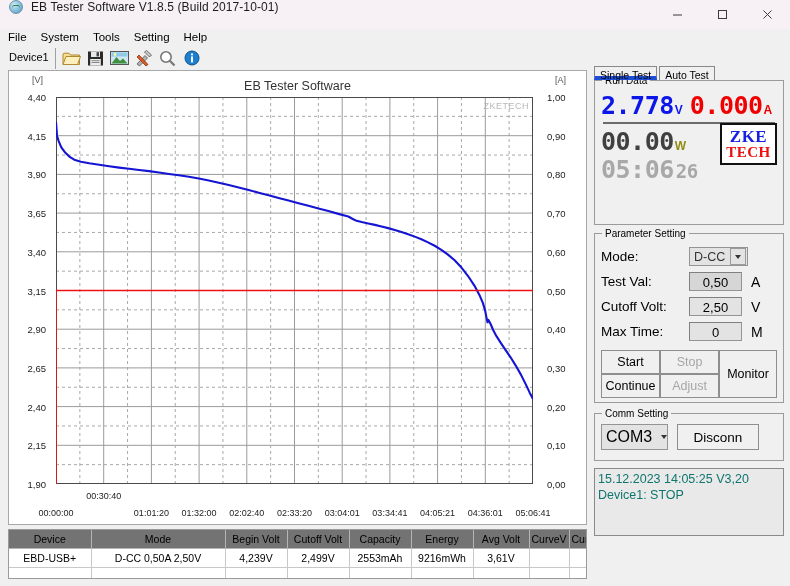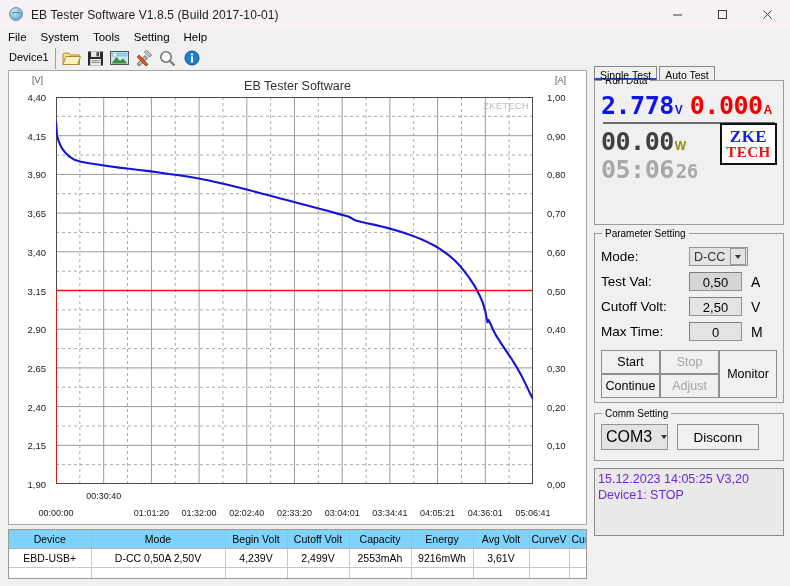--- a/index.html
+++ b/index.html
@@ -9,21 +9,21 @@
     font-family:"Liberation Sans","DejaVu Sans",sans-serif;
     background:#f0f0f0;
     -webkit-font-smoothing:antialiased;
   }
   #app{position:relative;width:790px;height:586px;background:#f0f0f0;box-sizing:border-box;}
 
   
   .titlebar{
     position:absolute;left:0;top:0;width:790px;height:29px;
     background:#f7f1f5;
-    display:flex;align-items:center;
+    display:flex;
     border-bottom:1px solid #e6dfe4;
   }
   .tb-icon{width:15px;height:15px;margin-left:9px;margin-right:7px;position:relative;}
   .tb-icon .globe{
     width:14px;height:14px;border-radius:50%;
     background:radial-gradient(circle at 35% 32%, #cfe9f5 0%, #8fc6e0 45%, #4f93b8 100%);
     border:1px solid #6d93a8;box-sizing:border-box;
   }
   .tb-icon .globe:after{
     content:"";position:absolute;left:3px;top:5px;width:8px;height:5px;
@@ -83,38 +83,38 @@
     position:absolute;right:4px;top:4px;font-size:9px;color:#b9b9b9;letter-spacing:0.5px;
   }
 
   
   .tablewrap{
     position:absolute;left:8px;top:529px;width:579px;height:50px;
     background:#fff;border:1px solid #9a9a9a;box-sizing:border-box;overflow:hidden;
   }
   table.datatable{border-collapse:collapse;width:100%;font-size:10.5px;table-layout:fixed;}
   table.datatable th{
-    background:#7dd3fc;border-right:1px solid #b5b5b5;border-bottom:1px solid #b5b5b5;
+    background:#737373;border-right:1px solid #b5b5b5;border-bottom:1px solid #b5b5b5;
     font-weight:normal;height:16px;color:#000;
   }
   table.datatable td{
     border-right:1px solid #c8c8c8;border-bottom:1px solid #c8c8c8;
     height:16px;text-align:center;color:#000;background:#fff;
   }
   td.swatch-blue{background:#0000ee;}
   td.swatch-red{background:#ee0000;}
 
   
   .rightpanel{position:absolute;left:594px;top:63px;width:190px;height:518px;}
   .tabs{display:flex;height:17px;align-items:flex-end;position:relative;z-index:3;}
   .tab{
     font-size:10.5px;padding:2px 5px 1px 5px;background:#f0f0f0;
     border:1px solid #888;border-bottom:none;color:#000;height:14px;box-sizing:border-box;line-height:12px;
   }
-  .tab.active{background:#f0f0f0;font-weight:normal;border-bottom:2px solid #1d4ed8;}
+  .tab.active{background:#f0f0f0;font-weight:normal;border-bottom:4px solid #1d4ed8;}
   .tab.inactive{margin-left:2px;}
 
   .group{
     position:relative;border:1px solid #9b9b9b;background:#f0f0f0;
     margin-top:6px;padding:8px 6px 6px 6px;box-sizing:border-box;
   }
   .group-title{
     position:absolute;top:-6px;left:7px;background:#f0f0f0;padding:0 3px;
     font-size:10px;color:#000;
   }
@@ -175,21 +175,21 @@
     display:flex;background:#e3e3e3;border:1px solid #949494;width:67px;height:26px;box-sizing:border-box;align-items:center;
   }
   .combo-com .val{flex:1;font-size:16px;color:#000;padding-left:4px;}
   .btn-disconn{width:82px;height:26px;margin-left:9px;font-size:13.5px;}
 
   
   .logbox{
     margin-top:7px;border:1px solid #8a8a8a;background:#e9e9e9;
     height:68px;padding:2px 3px;box-sizing:border-box;overflow:hidden;
   }
-  .logline{font-size:12.5px;color:#6d28d9;white-space:nowrap;line-height:16px;}
+  .logline{font-size:12.5px;color:#0f766e;white-space:nowrap;line-height:16px;}
 </style>
 </head>
 <body>
 
 <div id="app">
 
   <div class="titlebar">
     <div class="tb-icon">
         <div class="globe"></div>
       </div>

